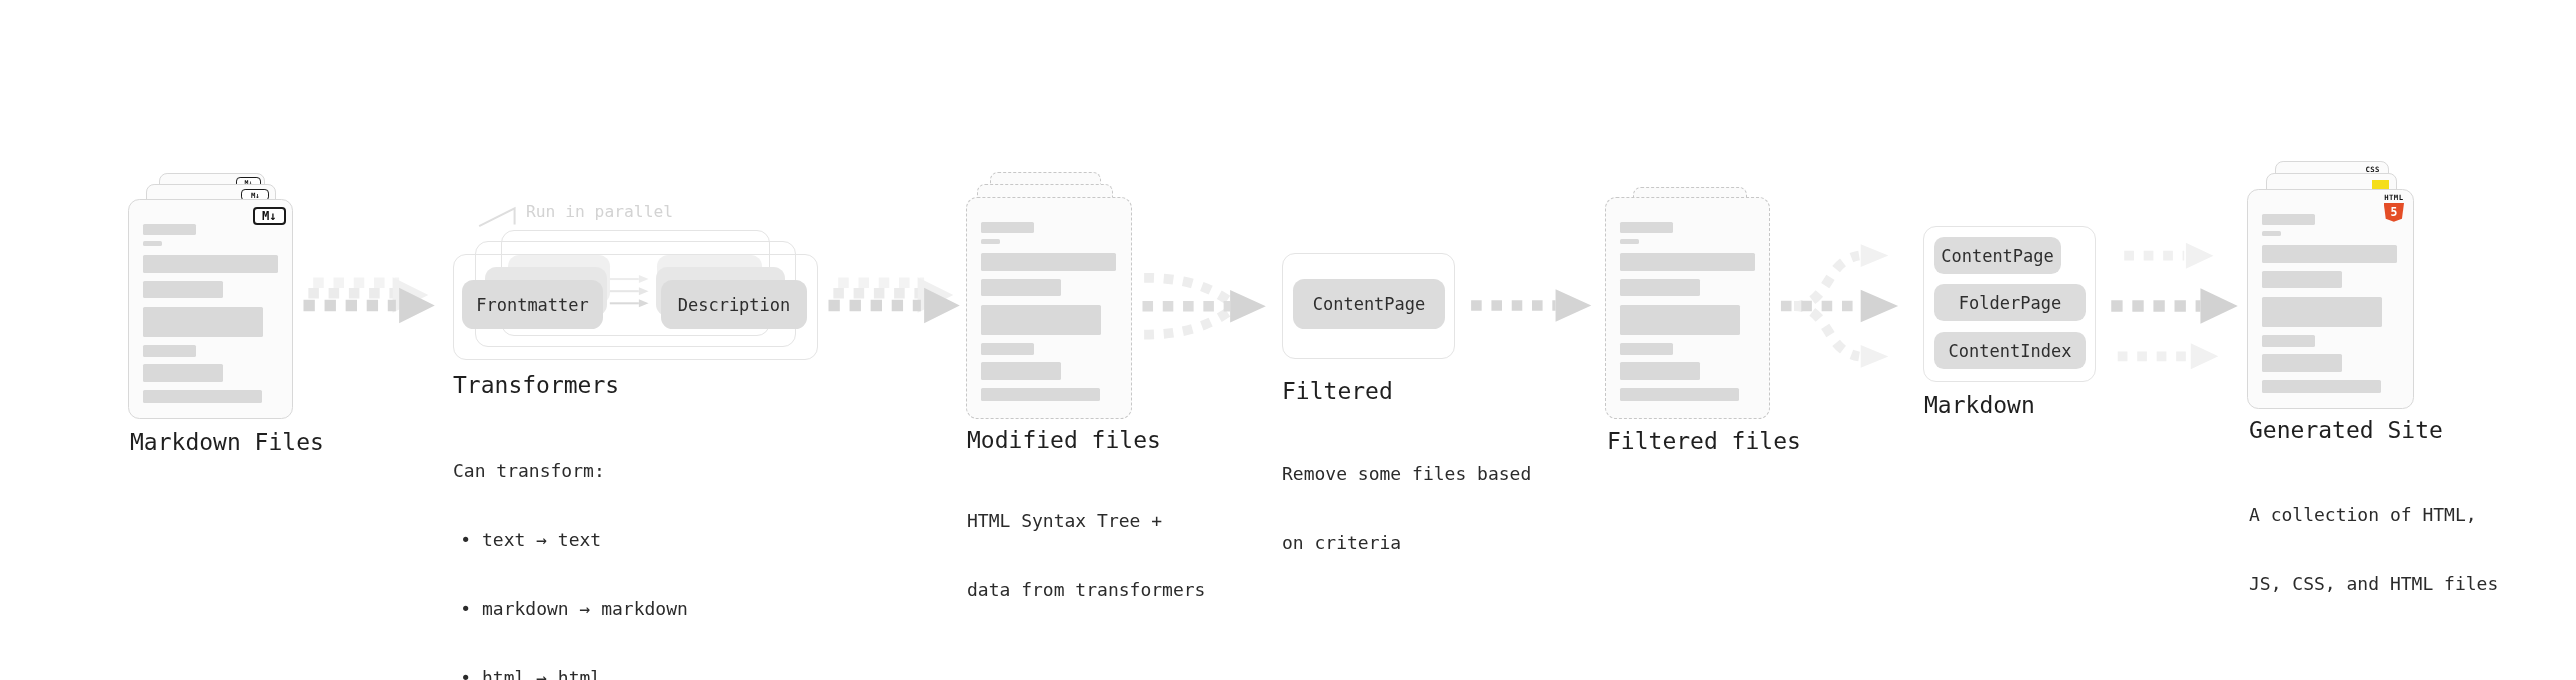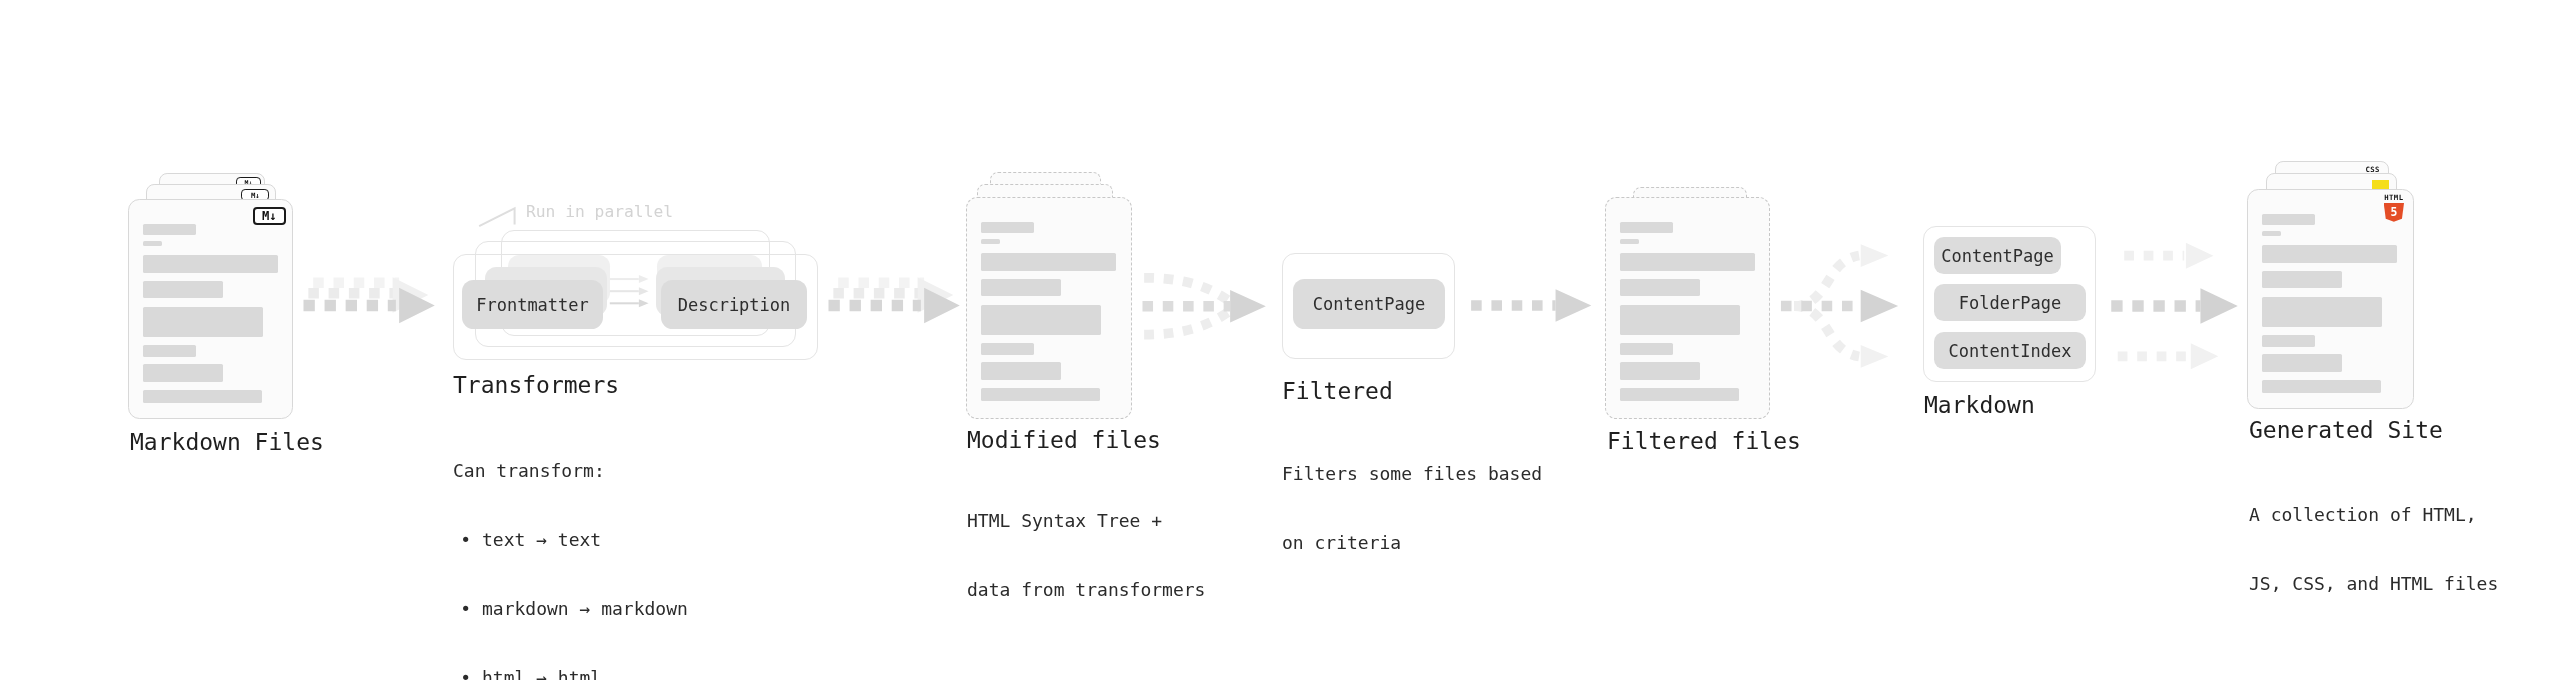--- a/index.html
+++ b/index.html
@@ -143,21 +143,21 @@
     <path d="M 10 24 C 58 24 88 34 114 52" stroke="#ededed" stroke-width="12" stroke-dasharray="12 12" fill="none"></path>
     <path d="M 10 94 C 58 94 88 84 114 66" stroke="#ededed" stroke-width="12" stroke-dasharray="12 12" fill="none"></path>
     <line x1="8" y1="59" x2="116" y2="59" stroke="#dcdcdc" stroke-width="13" stroke-dasharray="13 12"></line>
     <polygon points="116,39 160,59 116,79" fill="#d4d4d4"></polygon>
   </svg>
 
   <div class="frame" style="left:1282px;top:253px;width:173px;height:106px;"></div>
   <div class="chip" style="left:1293px;top:279px;width:152px;height:50px;">ContentPage</div>
   <div class="h" style="left:1282px;top:378px;">Filtered</div>
   <div class="cap" style="left:1282px;top:416px;">
-    <div>Filters some files based</div>
+    <div>Remove some files based</div>
     <div>on criteria</div>
   </div>
 
   <svg class="arrow" style="left:1463px;top:268px;" width="134" height="75" viewBox="0 0 165 92">
     <line x1="10" y1="46" x2="114" y2="46" stroke="#d6d6d6" stroke-width="13" stroke-dasharray="13 12"></line>
     <polygon points="114,26 158,46 114,66" fill="#d4d4d4"></polygon>
   </svg>
 
   <div class="card dashed" style="left:1633px;top:187px;width:114px;height:41px;border-radius:8.1px;"></div>
   <div class="card dashed" style="left:1605px;top:197px;width:165px;height:222px;">

